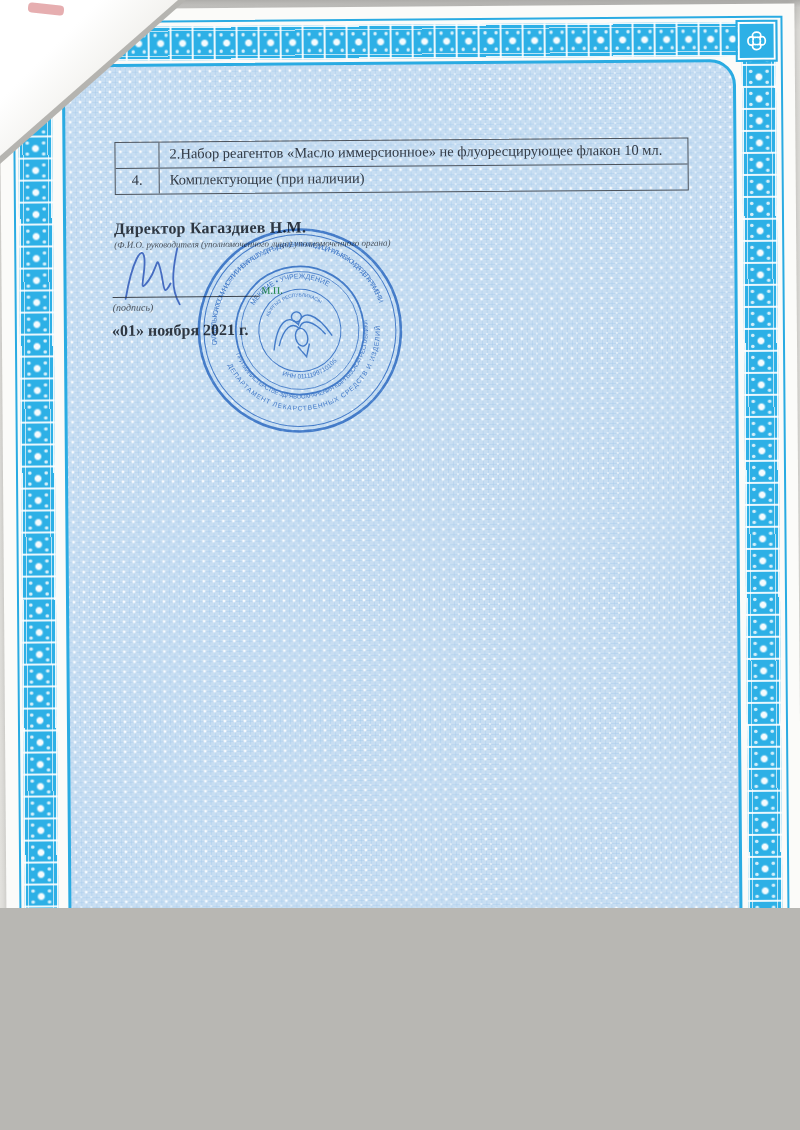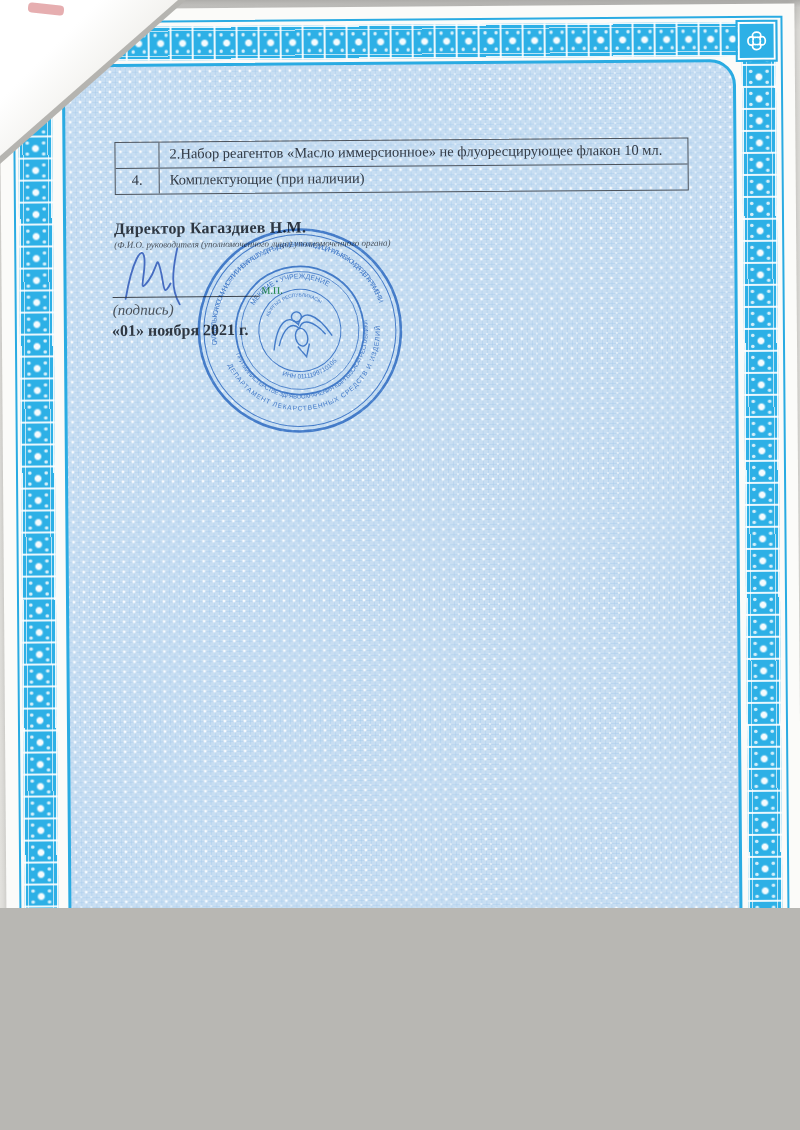--- a/index.html
+++ b/index.html
@@ -52,21 +52,21 @@
   .trow{display:flex;}
   .trow + .trow{border-top:1.6px solid #4d545d;}
   .cell-num{width:44px;box-sizing:border-box;border-right:1.6px solid #4d545d;
     text-align:center;padding:1px 4px 2px;}
   .cell-text{flex:1;padding:1px 10px 2px;}
   
   .director{position:absolute;left:113px;top:211px;font-size:16px;font-weight:bold;color:#2e3742;letter-spacing:.2px;}
   .fio-caption{position:absolute;left:113px;top:231px;font-size:9px;font-style:italic;color:#49525c;}
   .sig-line{position:absolute;left:111px;top:269px;width:147px;height:19px;border-bottom:1.6px solid #3c434c;}
   .mp-label{position:absolute;left:260px;top:277px;font-size:10px;color:#15803d;}
-  .sig-caption{position:absolute;left:111px;top:293px;font-size:15px;font-style:italic;color:#49525c;}
+  .sig-caption{position:absolute;left:111px;top:293px;font-size:10px;font-style:italic;color:#49525c;}
   .date-line{position:absolute;left:110px;top:313px;font-size:16px;font-weight:bold;color:#2e3742;}
   .signature-svg{position:absolute;left:116px;top:230px;opacity:.92;}
   
   .stamp{position:absolute;left:192px;top:217px;width:212px;height:212px;
     opacity:.88;mix-blend-mode:multiply;}
   .stamp text{font-family:"Liberation Sans",sans-serif;fill:#417fce;}
   
   .serial{position:absolute;left:604px;top:1008px;font-family:"Liberation Sans",sans-serif;
     font-size:31px;color:#46474a;letter-spacing:3px;}
   .page-num{position:absolute;left:737px;top:1036px;font-size:13px;color:#4a5560;}

